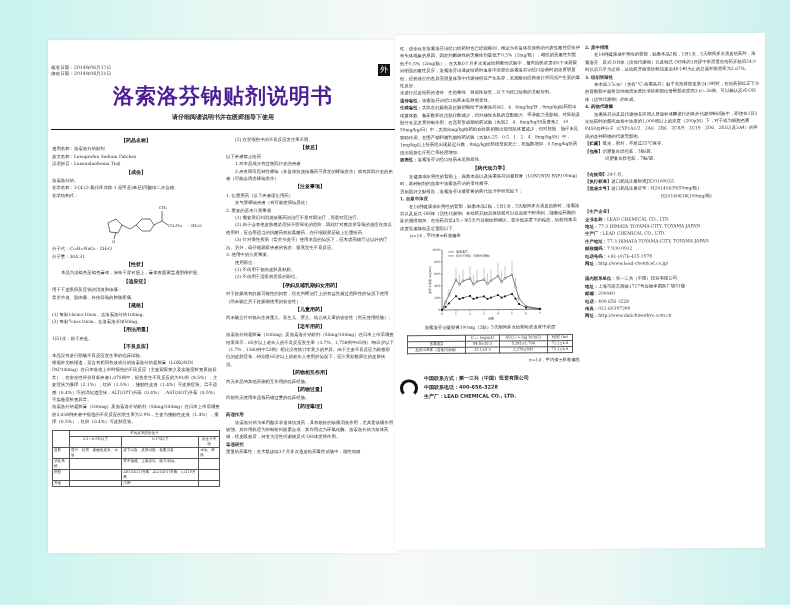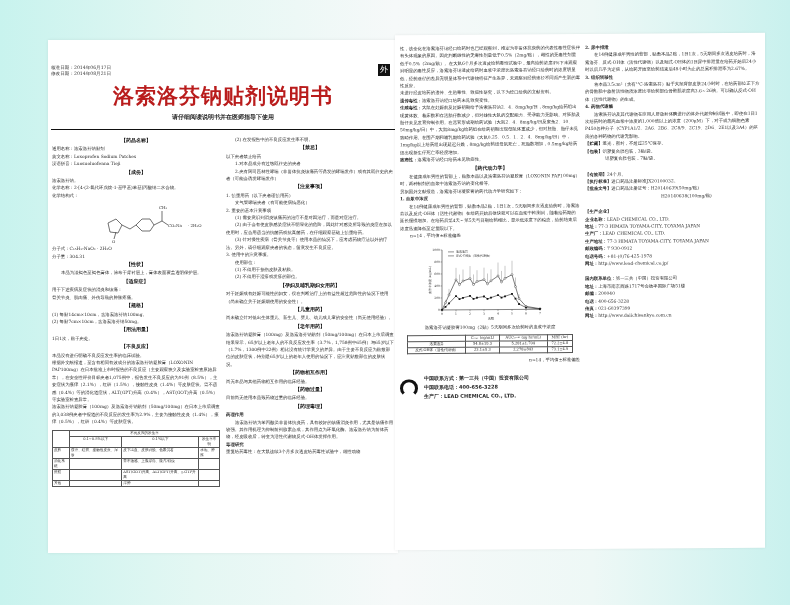--- a/index.html
+++ b/index.html
@@ -10,21 +10,21 @@
       position: relative;
     }
     .sheet {
       position: absolute; background: #ffffff;
       color: #222;
     }
     #sheet-left { left: 48px; top: 40px; width: 350px; height: 513px; box-shadow: 0 0 3px rgba(0,0,0,0.08); }
     #sheet-right { left: 395px; top: 34px; width: 370px; height: 515px; transform: skewY(-0.4deg); box-shadow: 0 0 3px rgba(0,0,0,0.08); }
     .dates { position: absolute; left: 3px; top: 25px; font-size: 4.6px; line-height: 6px; color: #333; font-family: "DejaVu Serif", serif; }
     .wai { position: absolute; right: 8px; top: 24px; width: 12px; height: 12px; background: #111; color: #fff; font-size: 8px; line-height: 12px; text-align: center; }
-    .title { position: absolute; left: 0; width: 100%; top: 42px; text-align: center; font-size: 21px; font-weight: bold; color: #b91c1c; letter-spacing: 1px; }
+    .title { position: absolute; left: 0; width: 100%; top: 42px; text-align: center; font-size: 21px; font-weight: bold; color: #4c1d95; letter-spacing: 1px; }
     .subtitle { position: absolute; left: 0; width: 100%; top: 73px; text-align: center; font-size: 6px; font-weight: bold; color: #222; }
     .rule { position: absolute; left: 3px; right: 3px; top: 89px; border-top: 1.6px solid #111; }
     .col { position: absolute; top: 96px; font-size: 4.4px; line-height: 7.4px; color: #2a2a2a; font-family: "DejaVu Serif", serif; }
     #col-1 { left: 4px; width: 168px; }
     #col-2 { left: 178px; width: 168px; }
     .sec-title { text-align: center; font-weight: bold; font-size: 5px; color: #111; margin: 1px 0; }
     .ind { text-indent: 9px; }
     .bold { font-weight: bold; }
     .formula-box { height: 42px; position: relative; margin: 2px 0; }
     .formula-box svg { position: absolute; left: 46px; top: 0; }

